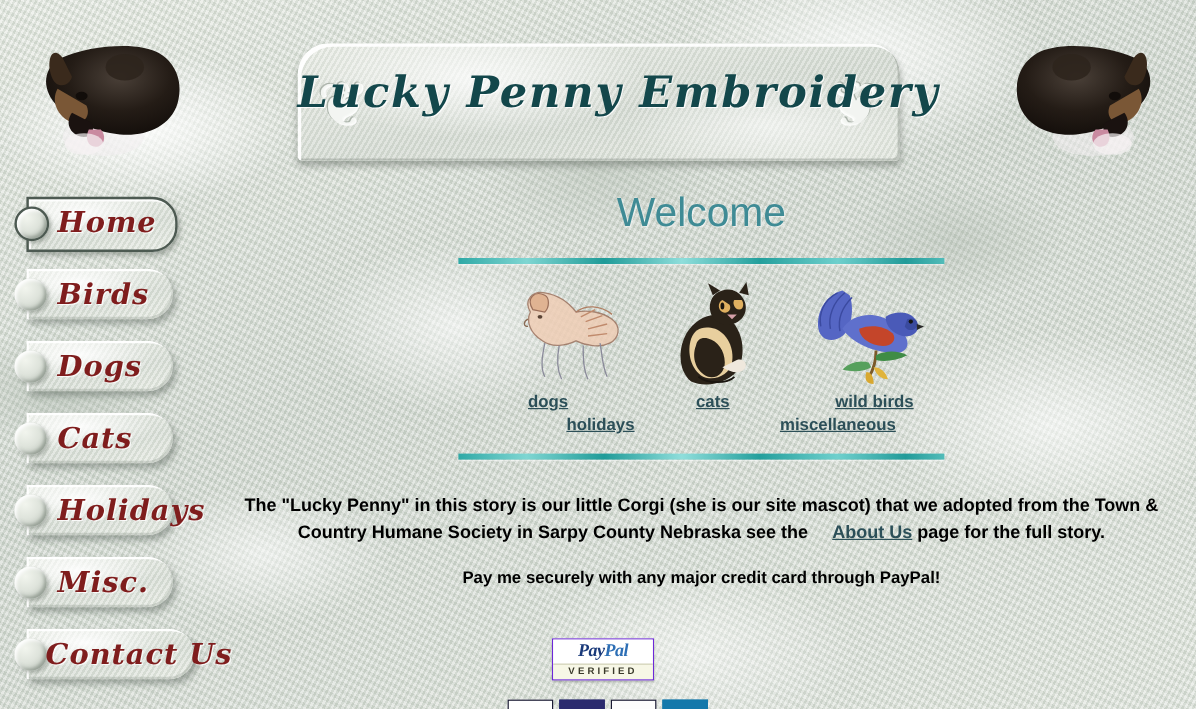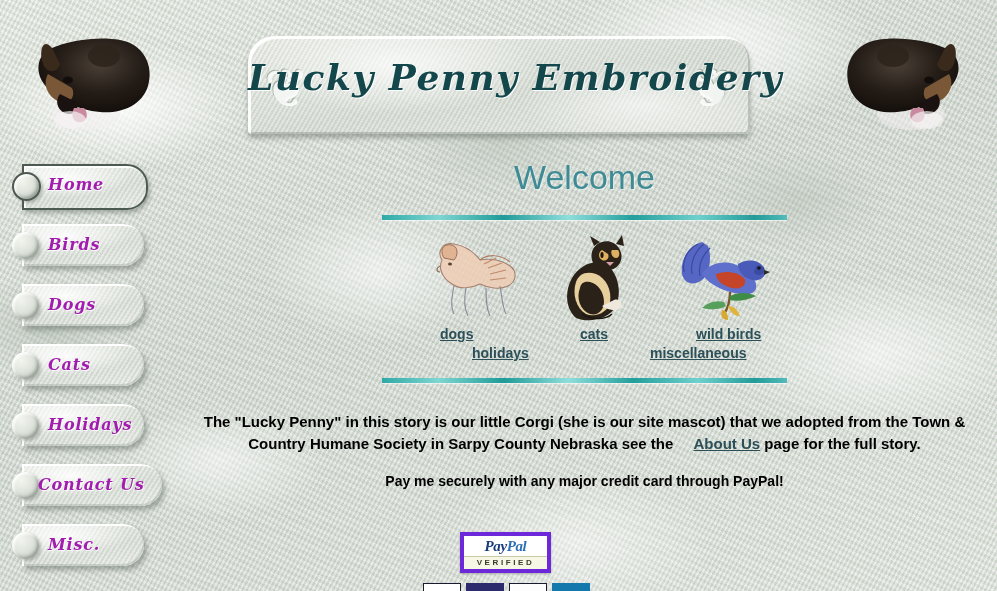--- a/index.html
+++ b/index.html
@@ -129,23 +129,23 @@
     border: 2px solid #4d5a52;
     width: 25px; height: 25px;
   }
   .nav-label {
     position: absolute;
     left: 48px; top: 0;
     height: 42px; line-height: 42px;
     font-family: "DejaVu Serif", serif;
     font-style: italic;
     font-weight: bold;
-    font-size: 16px;
+    font-size: 24px;
     letter-spacing: 0.8px;
-    color: #a21caf;
+    color: #7f1d1d;
     text-shadow: 1px 1px 0 rgba(255,255,255,0.8);
     white-space: nowrap;
     pointer-events: none;
   }
   .nav-item.wide .nav-label { left: 38px; }
 
   
   .main {
     position: absolute;
     left: 172px; top: 150px;
@@ -233,21 +233,21 @@
     color: #000;
     margin-top: 18px;
   }
 
   
   .paypal-badge {
     position: absolute;
     left: 460px; top: 532px;
     width: 83px; height: 33px;
     background: #fdfdf2;
-    border: 4px solid #6d28d9;
+    border: 1px solid #6d28d9;
     box-shadow: 0 1px 2px rgba(80,90,80,0.4);
     cursor: pointer;
   }
   .pp-top {
     height: 20px;
     background: #ffffff;
     border-bottom: 1px solid #c9c9a8;
     text-align: center;
     font-family: "Liberation Serif", serif;
     font-style: italic;
@@ -364,30 +364,30 @@
     <div class="nav-knob"></div>
     <div class="nav-label">Cats</div>
   </div>
 
   <div class="nav-item">
     <div class="nav-pill"></div>
     <div class="nav-knob"></div>
     <div class="nav-label">Holidays</div>
   </div>
 
+  <div class="nav-item">
+    <div class="nav-pill"></div>
+    <div class="nav-knob"></div>
+    <div class="nav-label">Misc.</div>
+  </div>
+
   <div class="nav-item wide">
     <div class="nav-pill"></div>
     <div class="nav-knob"></div>
     <div class="nav-label">Contact Us</div>
-  </div>
-
-  <div class="nav-item">
-    <div class="nav-pill"></div>
-    <div class="nav-knob"></div>
-    <div class="nav-label">Misc.</div>
   </div>
 
 </nav>
 
 <main class="main">
 
   <h1 class="welcome">Welcome</h1>
 
 
   <div class="teal-bar"></div>

